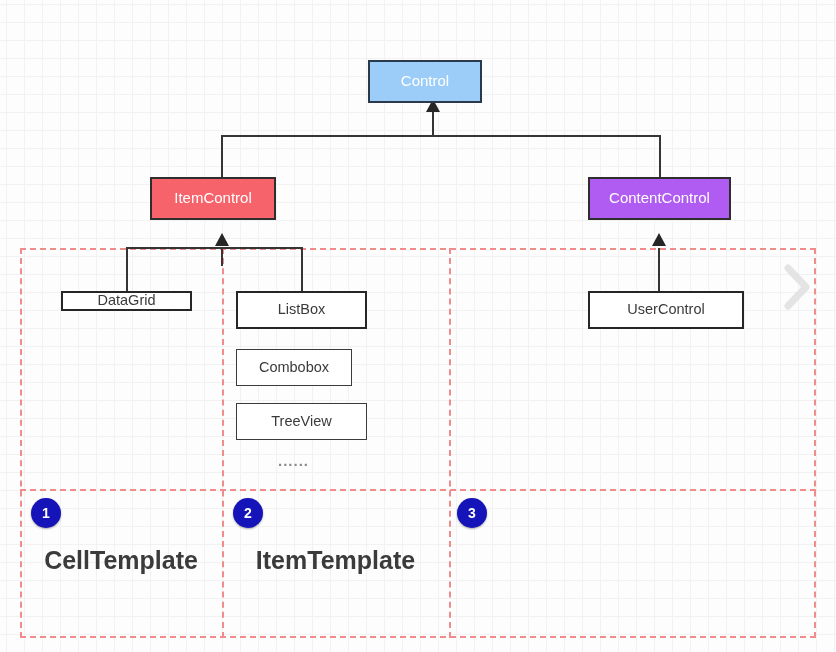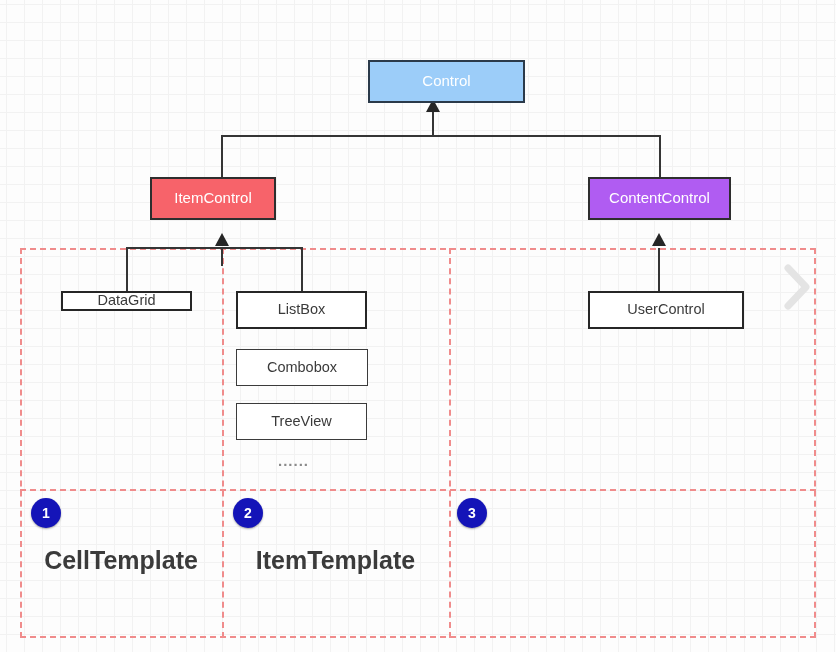--- a/index.html
+++ b/index.html
@@ -148,41 +148,41 @@
 
   <div class="ln ln-v" style="left:221px; top:248px; height:18px;"></div>
   <div class="arrowhead" style="left:215px; top:233px;"></div>
   <div class="ln ln-h" style="left:126px; top:247px; width:177px;"></div>
   <div class="ln ln-v" style="left:126px; top:247px; height:44px;"></div>
   <div class="ln ln-v" style="left:301px; top:247px; height:44px;"></div>
 
   <div class="ln ln-v" style="left:658px; top:248px; height:43px;"></div>
   <div class="arrowhead" style="left:652px; top:233px;"></div>
 
-  <div class="node node-control fill-blue" style="left:368px; top:60px; width:157px; height:43px;">
+  <div class="node node-control fill-blue" style="left:368px; top:60px; width:114px; height:43px;">
     <span>Control</span>
   </div>
 
   <div class="node node-control fill-red" style="left:150px; top:177px; width:126px; height:43px;">
     <span>ItemControl</span>
   </div>
 
   <div class="node node-control fill-purple" style="left:588px; top:177px; width:143px; height:43px;">
     <span>ContentControl</span>
   </div>
 
   <div class="node node-white thick" style="left:61px; top:291px; width:131px; height:20px;">
     <span>DataGrid</span>
   </div>
 
   <div class="node node-white thick" style="left:236px; top:291px; width:131px; height:38px;">
     <span>ListBox</span>
   </div>
 
-  <div class="node node-white thin" style="left:236px; top:349px; width:132px; height:37px;">
+  <div class="node node-white thin" style="left:236px; top:349px; width:116px; height:37px;">
     <span>Combobox</span>
   </div>
 
   <div class="node node-white thin" style="left:236px; top:403px; width:131px; height:37px;">
     <span>TreeView</span>
   </div>
 
   <div class="ellipsis" style="left:278px; top:452px;">......</div>
 
   <div class="node node-white thick" style="left:588px; top:291px; width:156px; height:38px;">

